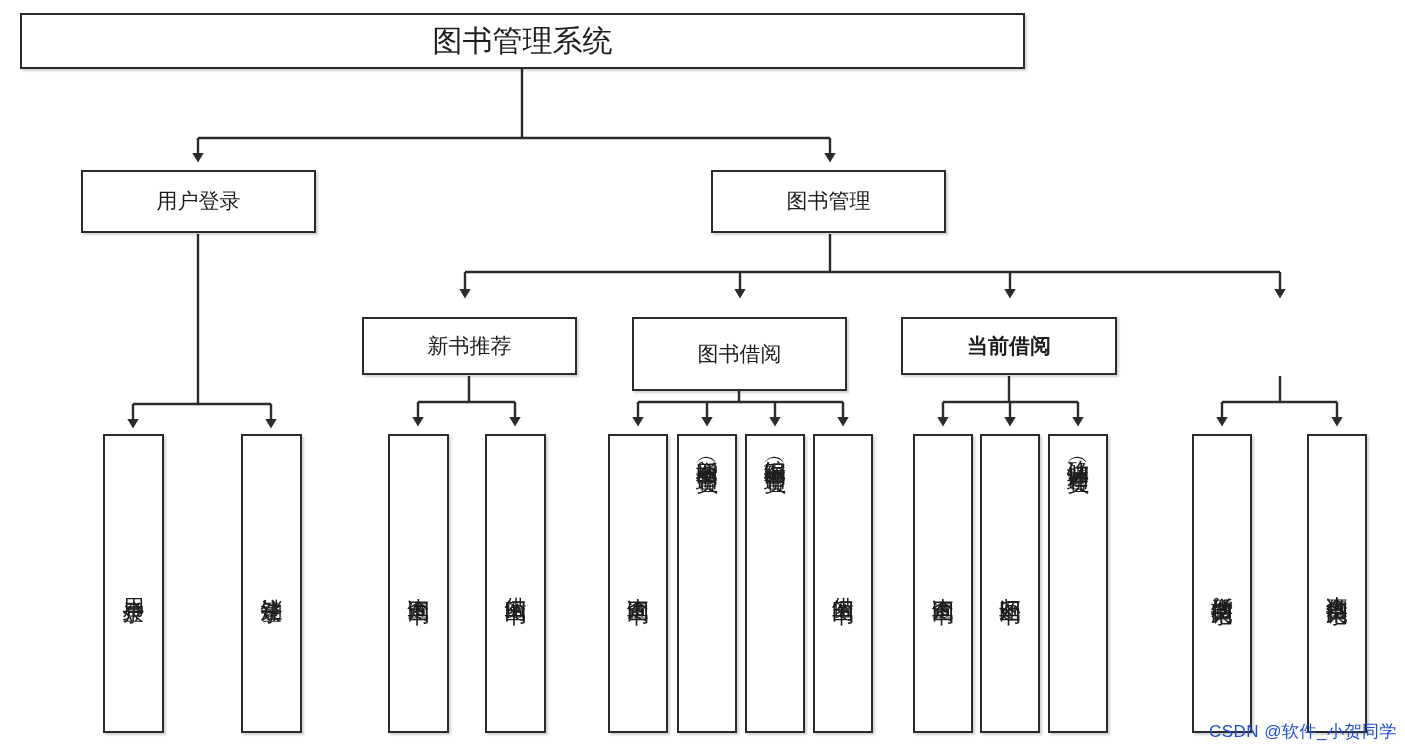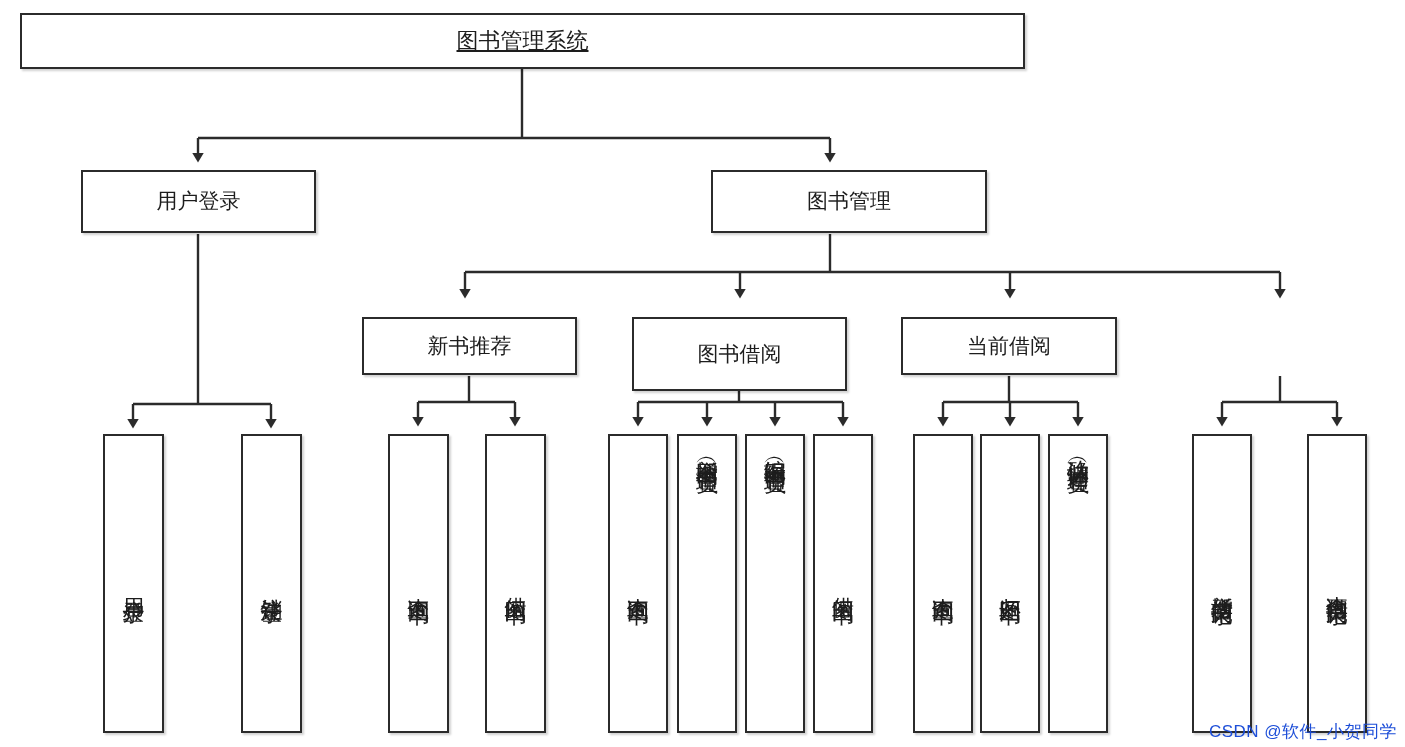--- a/index.html
+++ b/index.html
@@ -39,22 +39,21 @@
   .node .label {
     text-align: center;
     line-height: 1.18;
     white-space: nowrap;
   }
   
   .node.horiz .label {
     font-size: 21px;
   }
   .node.root .label {
-    font-size: 22px;
-    text-decoration: underline;
+    font-size: 30px;
   }
   
   .node.leaf {
     align-items: flex-start;
     justify-content: center;
     padding-top: 6px;
   }
   .node.leaf .label {
     writing-mode: vertical-rl;
     text-orientation: upright;
@@ -135,31 +134,31 @@
     </g>
   </svg>
 
   <div class="node horiz root" style="left:20px; top:13px; width:1005px; height:56px;">
     <span class="label">图书管理系统</span>
   </div>
 
   <div class="node horiz" style="left:81px; top:170px; width:235px; height:63px;">
     <span class="label">用户登录</span>
   </div>
-  <div class="node horiz" style="left:711px; top:170px; width:276px; height:63px;">
+  <div class="node horiz" style="left:711px; top:170px; width:235px; height:63px;">
     <span class="label">图书管理</span>
   </div>
 
   <div class="node horiz" style="left:362px; top:317px; width:215px; height:58px;">
     <span class="label">新书推荐</span>
   </div>
   <div class="node horiz" style="left:632px; top:317px; width:215px; height:74px;">
     <span class="label">图书借阅</span>
   </div>
-  <div class="node horiz" style="left:901px; top:317px; width:216px; height:58px;">
+  <div class="node horiz" style="left:901px; top:317px; width:216px; height:58px;font-weight:bold;">
     <span class="label">当前借阅</span>
   </div>
 
   <div class="node leaf centered" style="left:103px; top:434px; width:61px; height:299px;">
     <span class="label">用户登录</span>
   </div>
   <div class="node leaf centered" style="left:241px; top:434px; width:61px; height:299px;">
     <span class="label">注销登录</span>
   </div>
 

